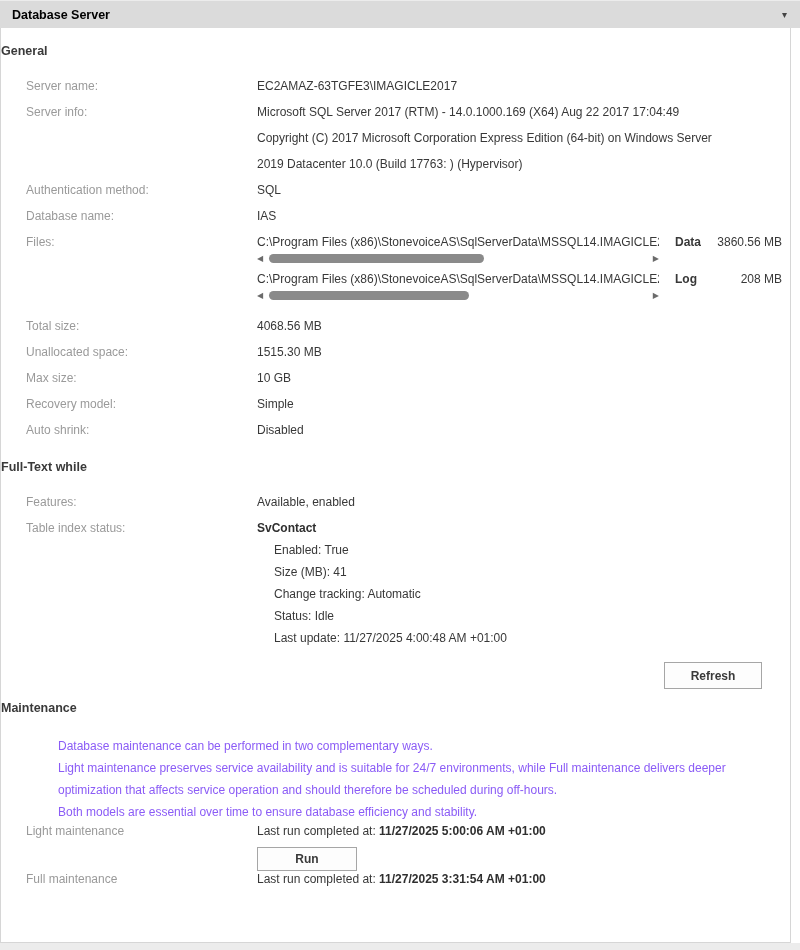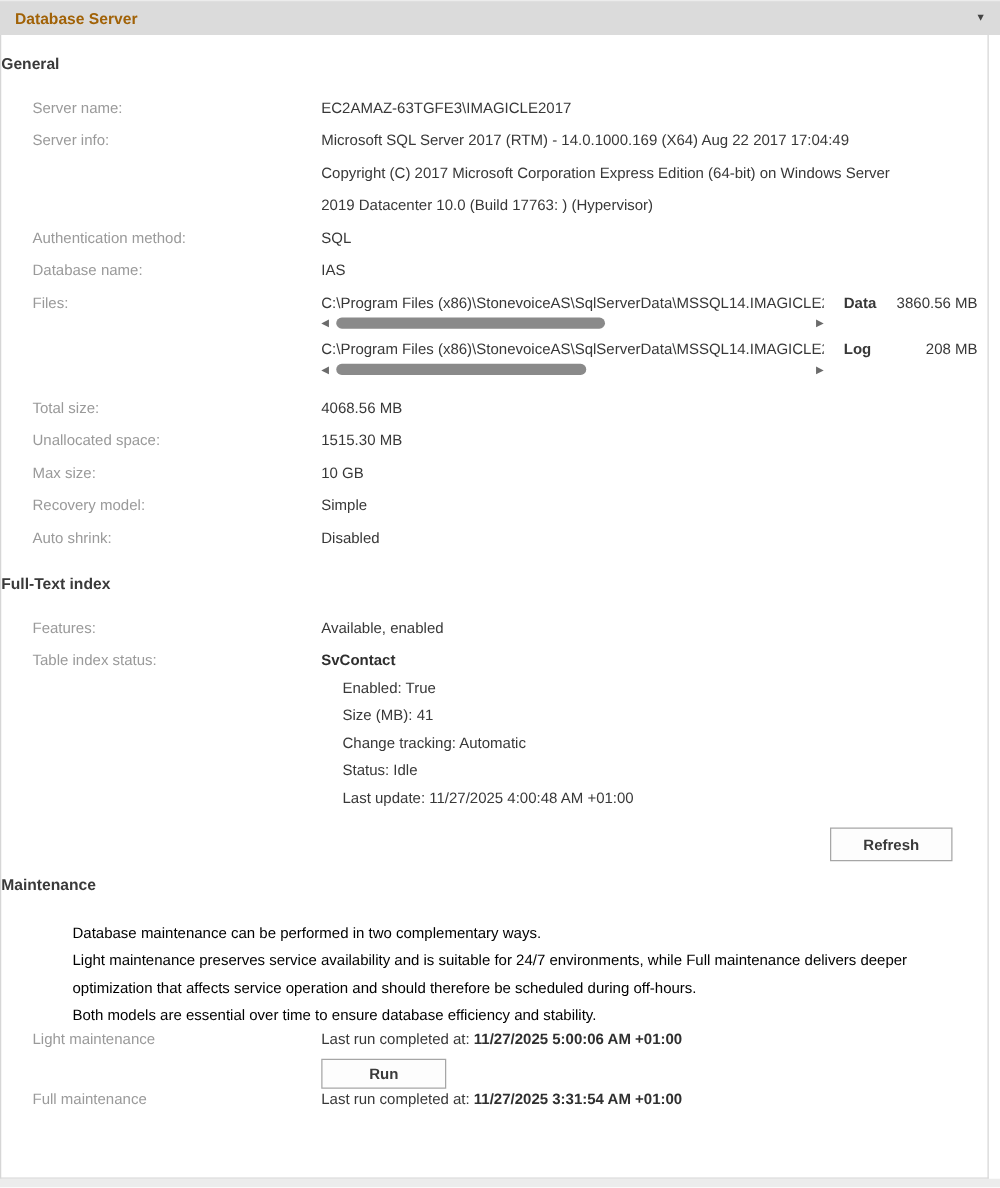--- a/index.html
+++ b/index.html
@@ -5,21 +5,21 @@
   * { margin:0; padding:0; box-sizing:border-box; }
   html,body { width:800px; height:950px; background:#ffffff; overflow:hidden; }
   body { font-family:"Liberation Sans", sans-serif; font-size:12px; color:#3a3a3a; }
 
   
   .acc-header {
     height:28px; background:#dbdbdb; border-top:1px solid #ececec;
     display:flex; align-items:center; justify-content:space-between;
     padding:0 13px 0 12px; cursor:pointer;
   }
-  .acc-title { font-weight:bold; font-size:12.5px; color:#a16207; }
+  .acc-title { font-weight:bold; font-size:12.5px; color:#000000; }
   .acc-chevron { font-size:10px; color:#444; line-height:1; }
 
   
   .panel {
     width:791px; height:915px; background:#fff;
     border-left:1px solid #d6d6d6; border-right:1px solid #d6d6d6;
     border-bottom:1px solid #d6d6d6;
     padding-top:16px; overflow:hidden;
   }
   .page-strip { width:800px; height:7px; background:#ececec; }
@@ -58,21 +58,21 @@
   .ft-detail { margin-left:17px; line-height:16px; margin-bottom:6px; }
   .refresh-row { display:flex; justify-content:flex-end; padding-right:28px; margin:10px 0 12px; }
 
   button.std-btn {
     background:#fdfdfd; border:1px solid #a6a6a6; color:#3a3a3a;
     font-family:"Liberation Sans", sans-serif; font-size:12px; font-weight:bold;
     width:98px; height:27px; cursor:pointer;
   }
 
   
-  .maint-desc { margin-left:57px; width:700px; line-height:22px; color:#000000; }
+  .maint-desc { margin-left:57px; width:700px; line-height:22px; color:#8b5cf6; }
   .maint-row { display:flex; line-height:16px; }
   .maint-row .run-btn { margin-top:8px; display:block; width:100px; height:24px; }
   .bold { font-weight:bold; color:#2f2f2f; }
 </style>
 </head>
 <body>
 
 <div class="acc-header">
   <span class="acc-title">Database Server</span>
   <span class="acc-chevron">▾</span>
@@ -161,21 +161,21 @@
   <div class="row">
     <div class="row-label">Recovery model:</div>
     <div class="row-value">Simple</div>
   </div>
 
   <div class="row">
     <div class="row-label">Auto shrink:</div>
     <div class="row-value">Disabled</div>
   </div>
 
-  <div class="section-heading mt">Full-Text index</div>
+  <div class="section-heading mt">Full-Text while</div>
 
   <div class="row">
     <div class="row-label">Features:</div>
     <div class="row-value">Available, enabled</div>
   </div>
 
   <div class="row">
     <div class="row-label">Table index status:</div>
     <div class="row-value">
       <div class="ft-table-name">SvContact</div>

